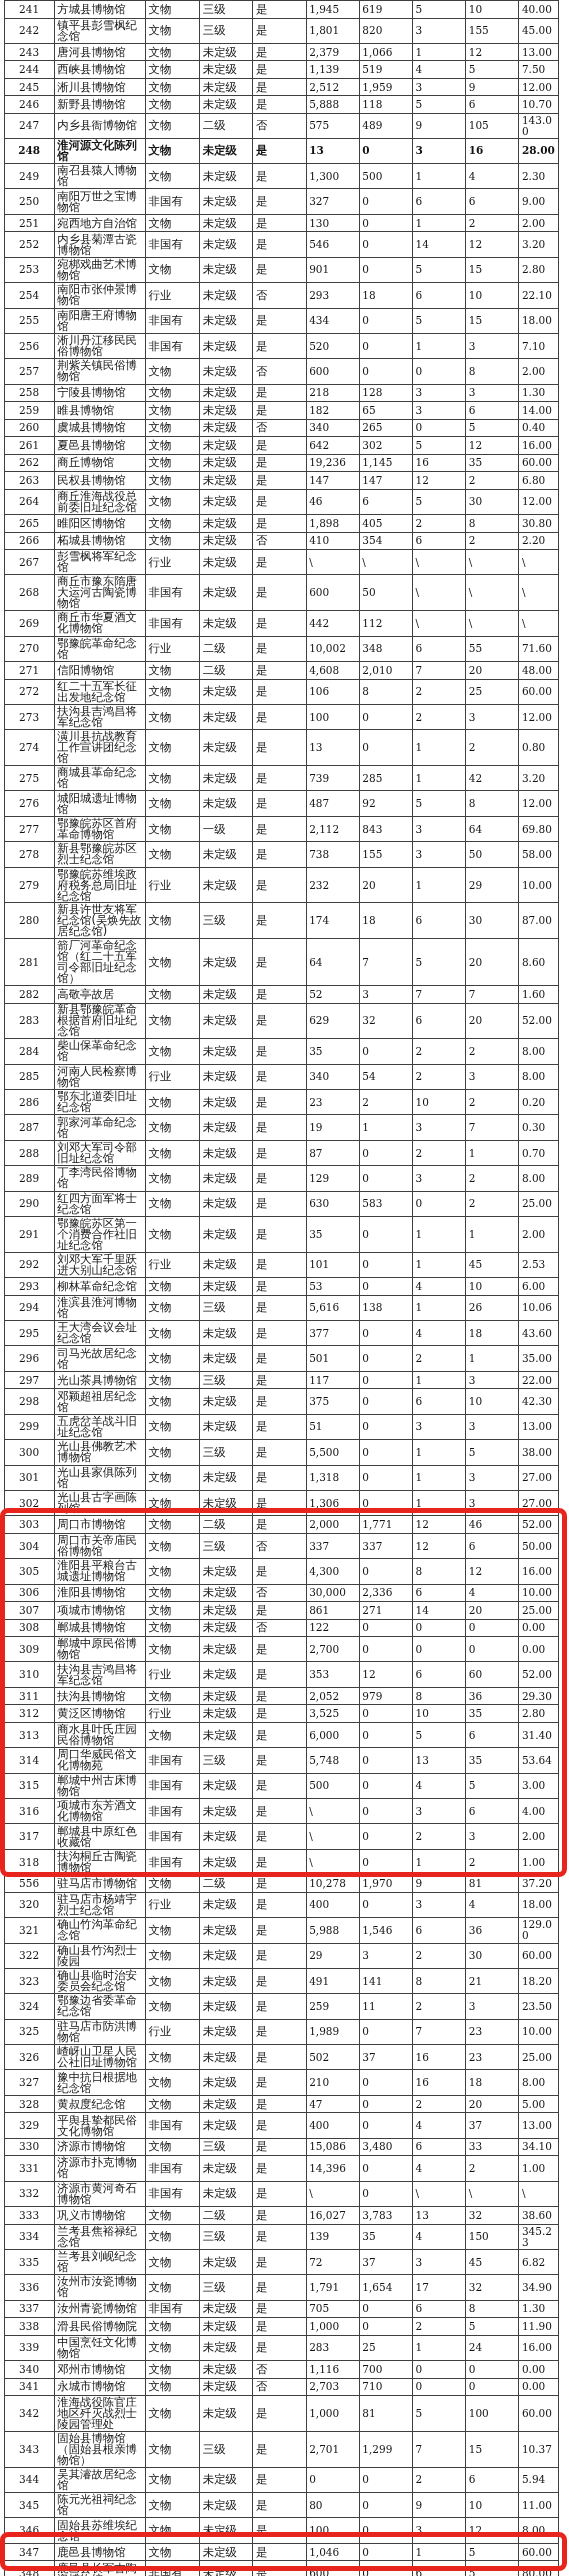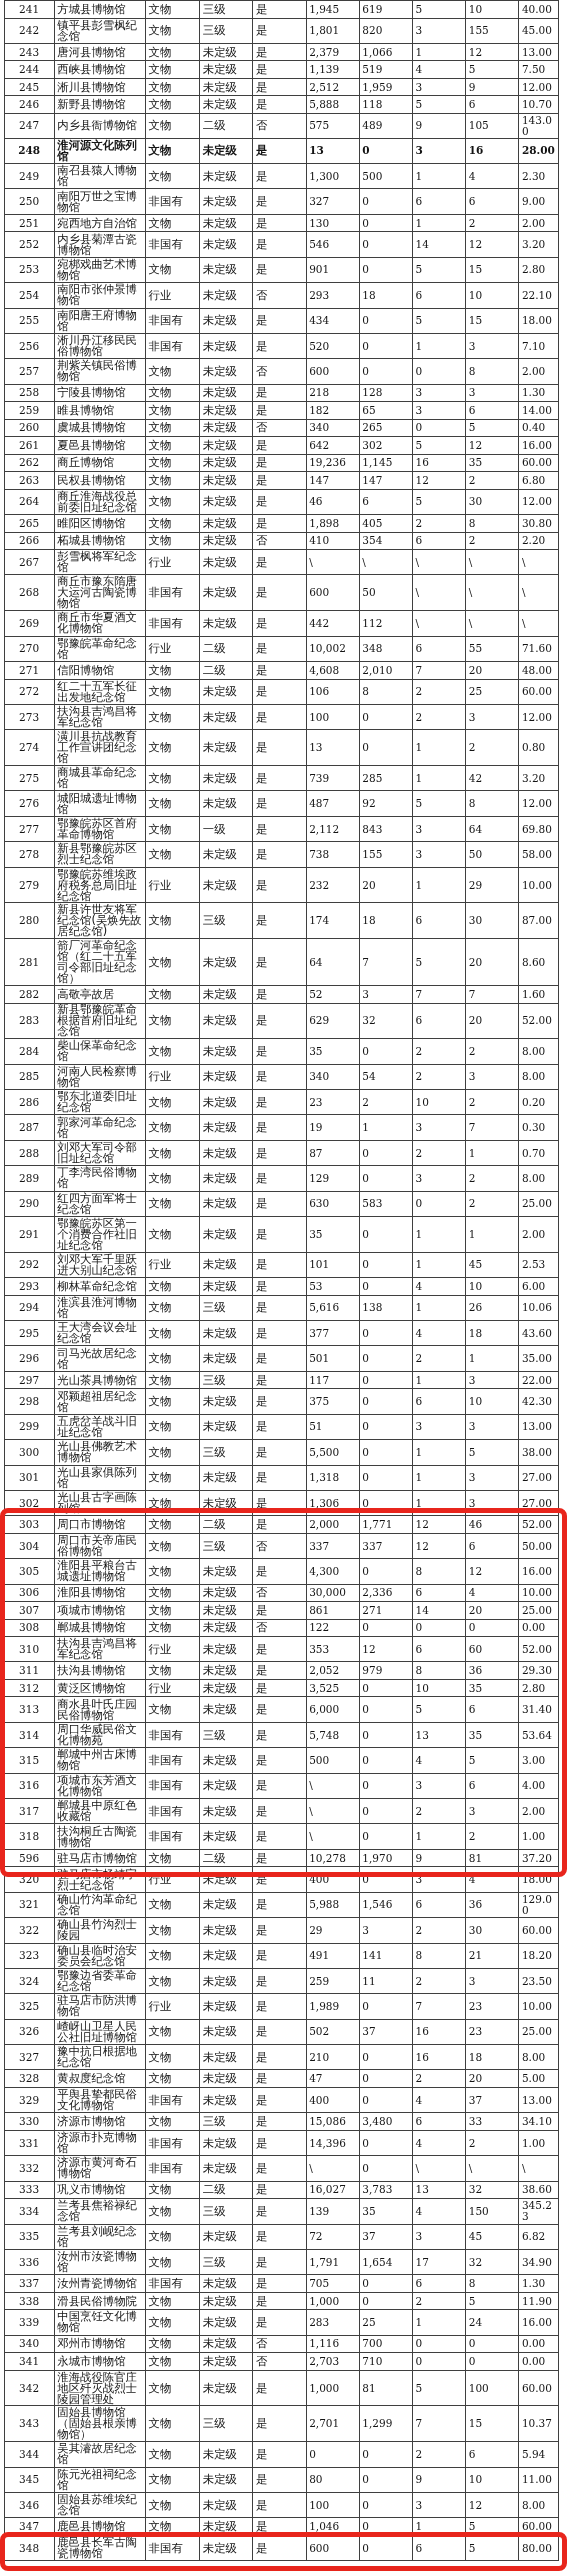--- a/index.html
+++ b/index.html
@@ -881,20 +881,32 @@
           <td data-name="cell-category">文物</td>
           <td data-name="cell-grade">未定级</td>
           <td data-name="cell-flag">否</td>
           <td data-name="cell-num1" class="num">122</td>
           <td data-name="cell-num2" class="num">0</td>
           <td data-name="cell-num3" class="num">0</td>
           <td data-name="cell-num4" class="num">0</td>
           <td data-name="cell-num5" class="num">0.00</td>
         </tr>
         <tr data-name="table-row" style="height: 25.4px;">
+          <td data-name="cell-no">309</td>
+          <td data-name="cell-name">郸城中原民俗博物馆</td>
+          <td data-name="cell-category">文物</td>
+          <td data-name="cell-grade">未定级</td>
+          <td data-name="cell-flag">是</td>
+          <td data-name="cell-num1" class="num">2,700</td>
+          <td data-name="cell-num2" class="num">0</td>
+          <td data-name="cell-num3" class="num">0</td>
+          <td data-name="cell-num4" class="num">0</td>
+          <td data-name="cell-num5" class="num">0.00</td>
+        </tr>
+        <tr data-name="table-row" style="height: 25.4px;">
           <td data-name="cell-no">310</td>
           <td data-name="cell-name">扶沟县吉鸿昌将军纪念馆</td>
           <td data-name="cell-category">行业</td>
           <td data-name="cell-grade">未定级</td>
           <td data-name="cell-flag">是</td>
           <td data-name="cell-num1" class="num">353</td>
           <td data-name="cell-num2" class="num">12</td>
           <td data-name="cell-num3" class="num">6</td>
           <td data-name="cell-num4" class="num">60</td>
           <td data-name="cell-num5" class="num">52.00</td>
@@ -989,21 +1001,21 @@
           <td data-name="cell-category">非国有</td>
           <td data-name="cell-grade">未定级</td>
           <td data-name="cell-flag">是</td>
           <td data-name="cell-num1" class="num">\</td>
           <td data-name="cell-num2" class="num">0</td>
           <td data-name="cell-num3" class="num">1</td>
           <td data-name="cell-num4" class="num">2</td>
           <td data-name="cell-num5" class="num">1.00</td>
         </tr>
         <tr data-name="table-row" class="section-break" style="height: 17.5px;">
-          <td data-name="cell-no">596</td>
+          <td data-name="cell-no">556</td>
           <td data-name="cell-name">驻马店市博物馆</td>
           <td data-name="cell-category">文物</td>
           <td data-name="cell-grade">二级</td>
           <td data-name="cell-flag">是</td>
           <td data-name="cell-num1" class="num">10,278</td>
           <td data-name="cell-num2" class="num">1,970</td>
           <td data-name="cell-num3" class="num">9</td>
           <td data-name="cell-num4" class="num">81</td>
           <td data-name="cell-num5" class="num">37.20</td>
         </tr>

